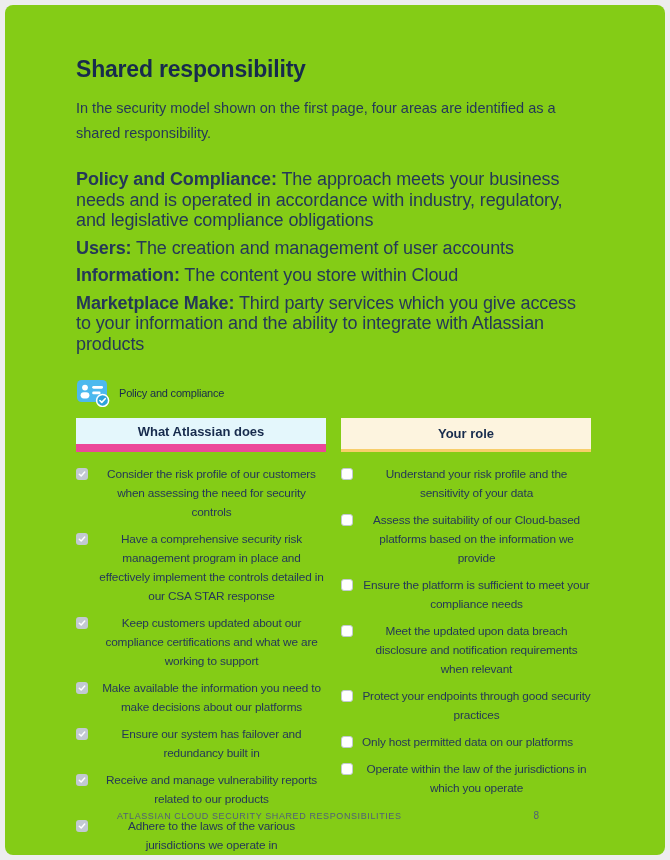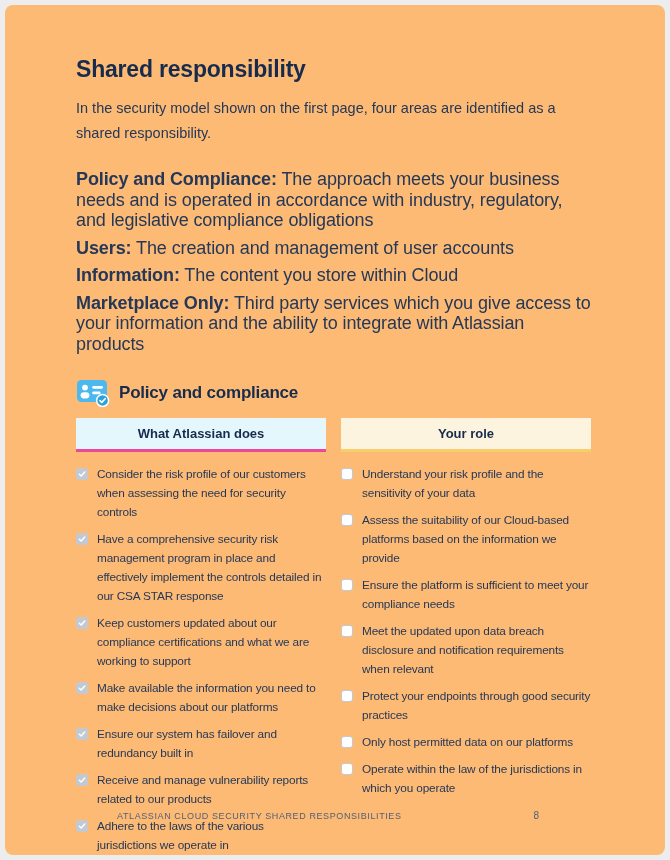--- a/index.html
+++ b/index.html
@@ -7,21 +7,21 @@
   body {
     background: #ededee;
     font-family: "Liberation Sans", "DejaVu Sans", sans-serif;
     color: #253858;
     position: relative;
     overflow: hidden;
   }
   .page {
     position: absolute;
     inset: 5px;
-    background: #fdba74;
+    background: #84cc16;
     border-radius: 8px;
     overflow: hidden;
   }
   .content {
     padding: 51px 72px 0 71px;
   }
   h1.doc-title {
     font-size: 23px;
     font-weight: 700;
     color: #172B4D;
@@ -45,61 +45,62 @@
   p.definition strong { font-weight: 700; color: #253858; }
 
   .section-heading {
     display: flex;
     align-items: center;
     gap: 9px;
     margin-bottom: 11px;
   }
   .section-heading .sec-icon { flex: 0 0 auto; display: inline-flex; }
   .section-heading h2 {
-    font-size: 17px;
-    font-weight: 700;
+    font-size: 11px;
+    font-weight: 400;
     color: #172B4D;
     letter-spacing: -0.2px;
   }
 
   .resp-table {
     display: grid;
     grid-template-columns: 250px 250px;
     column-gap: 15px;
   }
   .col-header {
     height: 34px;
     display: flex;
     align-items: center;
     justify-content: center;
     font-size: 13px;
     font-weight: 700;
     color: #172B4D;
   }
   .col-header.atlassian {
     background: #E4F7FC;
-    border-bottom: 3px solid #ec4899;
+    border-bottom: 8px solid #ec4899;
   }
   .col-header.yourrole {
     background: #FDF4DF;
     border-bottom: 3px solid #F8CE6B;
   }
   ul.check-list {
     list-style: none;
     padding-top: 13px;
   }
   li.check-item {
     display: flex;
     align-items: flex-start;
     gap: 9px;
     margin-bottom: 8px;
     font-size: 11.8px;
     line-height: 19px;
     letter-spacing: -0.15px;
     color: #253858;
+    text-align: center;
   }
   .checkbox {
     flex: 0 0 auto;
     width: 12px;
     height: 12px;
     border-radius: 3px;
     margin-top: 3px;
     display: inline-flex;
     align-items: center;
     justify-content: center;
@@ -134,21 +135,21 @@
   <div class="content">
 
     <h1 class="doc-title">Shared responsibility</h1>
 
     <p class="intro">In the security model shown on the first page, four areas are identified as a shared responsibility.</p>
 
     <div class="definitions">
       <p class="definition"><strong>Policy and Compliance:</strong><span> The approach meets your business needs and is operated in accordance with industry, regulatory, and legislative compliance obligations</span></p>
       <p class="definition"><strong>Users:</strong><span> The creation and management of user accounts</span></p>
       <p class="definition"><strong>Information:</strong><span> The content you store within Cloud</span></p>
-      <p class="definition"><strong>Marketplace Only:</strong><span> Third party services which you give access to your information and the ability to integrate with Atlassian products</span></p>
+      <p class="definition"><strong>Marketplace Make:</strong><span> Third party services which you give access to your information and the ability to integrate with Atlassian products</span></p>
     </div>
 
     <div class="section-heading">
       <span class="sec-icon">
         <svg width="34" height="28" viewBox="0 0 34 28">
           <rect x="1" y="1" width="30" height="22" rx="4.5" fill="#4CB9EE"></rect>
           <circle cx="9" cy="8.6" r="2.9" fill="#ffffff"></circle>
           <rect x="4.6" y="13.2" width="8.8" height="6.2" rx="3.1" fill="#ffffff"></rect>
           <rect x="16.2" y="7" width="10.8" height="2.7" rx="1.35" fill="#ffffff"></rect>
           <rect x="16.2" y="12.6" width="8.4" height="2.7" rx="1.35" fill="#ffffff"></rect>

